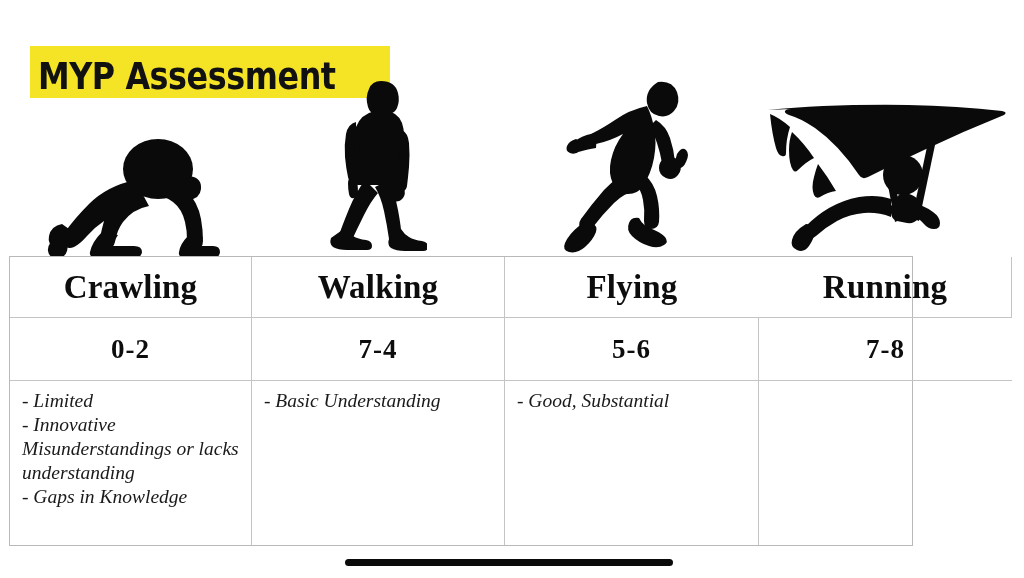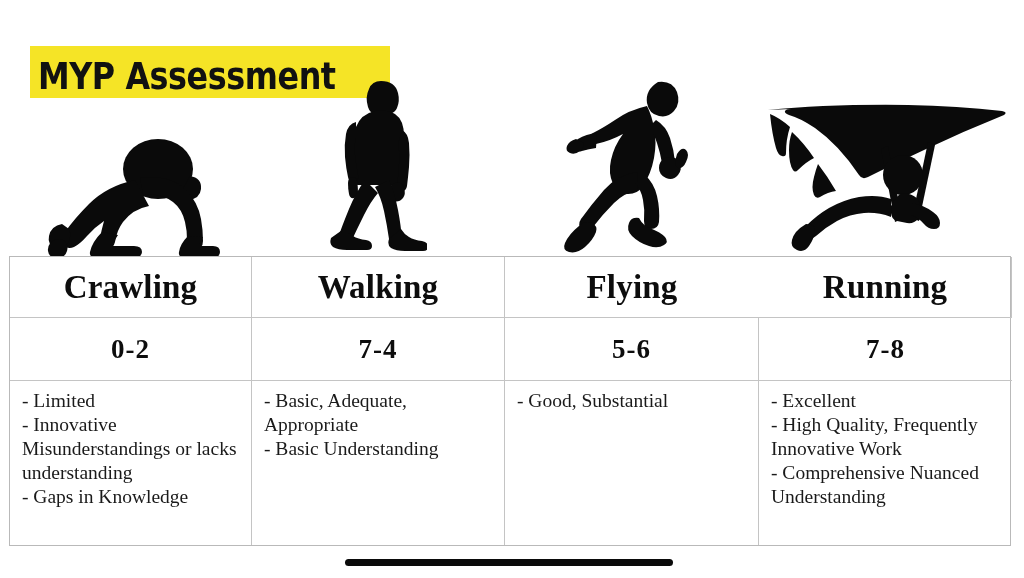--- a/index.html
+++ b/index.html
@@ -60,21 +60,21 @@
   #fig-crawling { left: 9px;   width: 242px; height: 238px; }
   #fig-walking  { left: 251px; width: 253px; height: 238px; }
   #fig-running  { left: 504px; width: 254px; height: 238px; }
   #fig-flying   { left: 758px; width: 253px; height: 238px; }
 
   
   #assessment-table {
     position: absolute;
     left: 9px;
     top: 256px;
-    width: 1002px;
+    width: 904px;
     height: 290px;
     border: 1px solid #b9b9b9;
     box-sizing: border-box;
     display: grid;
     grid-template-columns: 242px 253px 254px 253px;
     grid-template-rows: 61px 63px 1fr;
   }
   .cell {
     box-sizing: border-box;
     border-right: 1px solid #c4c4c4;
@@ -104,20 +104,21 @@
     color: #0d0d0d;
     letter-spacing: 1px;
     text-align: center;
   }
   .desc-cell {
     padding: 8px 10px 6px 12px;
     font-family: "Liberation Serif", serif;
     font-size: 19.5px;
     line-height: 24px;
     color: #1a1a1a;
+    font-style: italic;
   }
   .desc-cell .desc-line { white-space: normal; }
 
   
   #home-indicator {
     position: absolute;
     left: 345px;
     top: 559px;
     width: 328px;
     height: 7px;
@@ -217,29 +218,23 @@
   <div class="cell score-cell">5-6</div>
   <div class="cell score-cell last-col">7-8</div>
 
   <div class="cell desc-cell last-row">
     <div class="desc-line">- Limited</div>
     <div class="desc-line">- Innovative Misunderstandings or lacks understanding</div>
     <div class="desc-line">- Gaps in Knowledge</div>
   </div>
 
   <div class="cell desc-cell last-row">
-    <div class="desc-line">- Basic, Adequate, Appropriate</div>
     <div class="desc-line">- Basic Understanding</div>
   </div>
 
   <div class="cell desc-cell last-row">
     <div class="desc-line">- Good, Substantial</div>
   </div>
 
-  <div class="cell desc-cell last-row last-col">
-    <div class="desc-line">- Excellent</div>
-    <div class="desc-line">- High Quality, Frequently Innovative Work</div>
-    <div class="desc-line">- Comprehensive Nuanced Understanding</div>
-  </div>
 
 </div>
 
 <div id="home-indicator"></div>
 
 </body></html>

